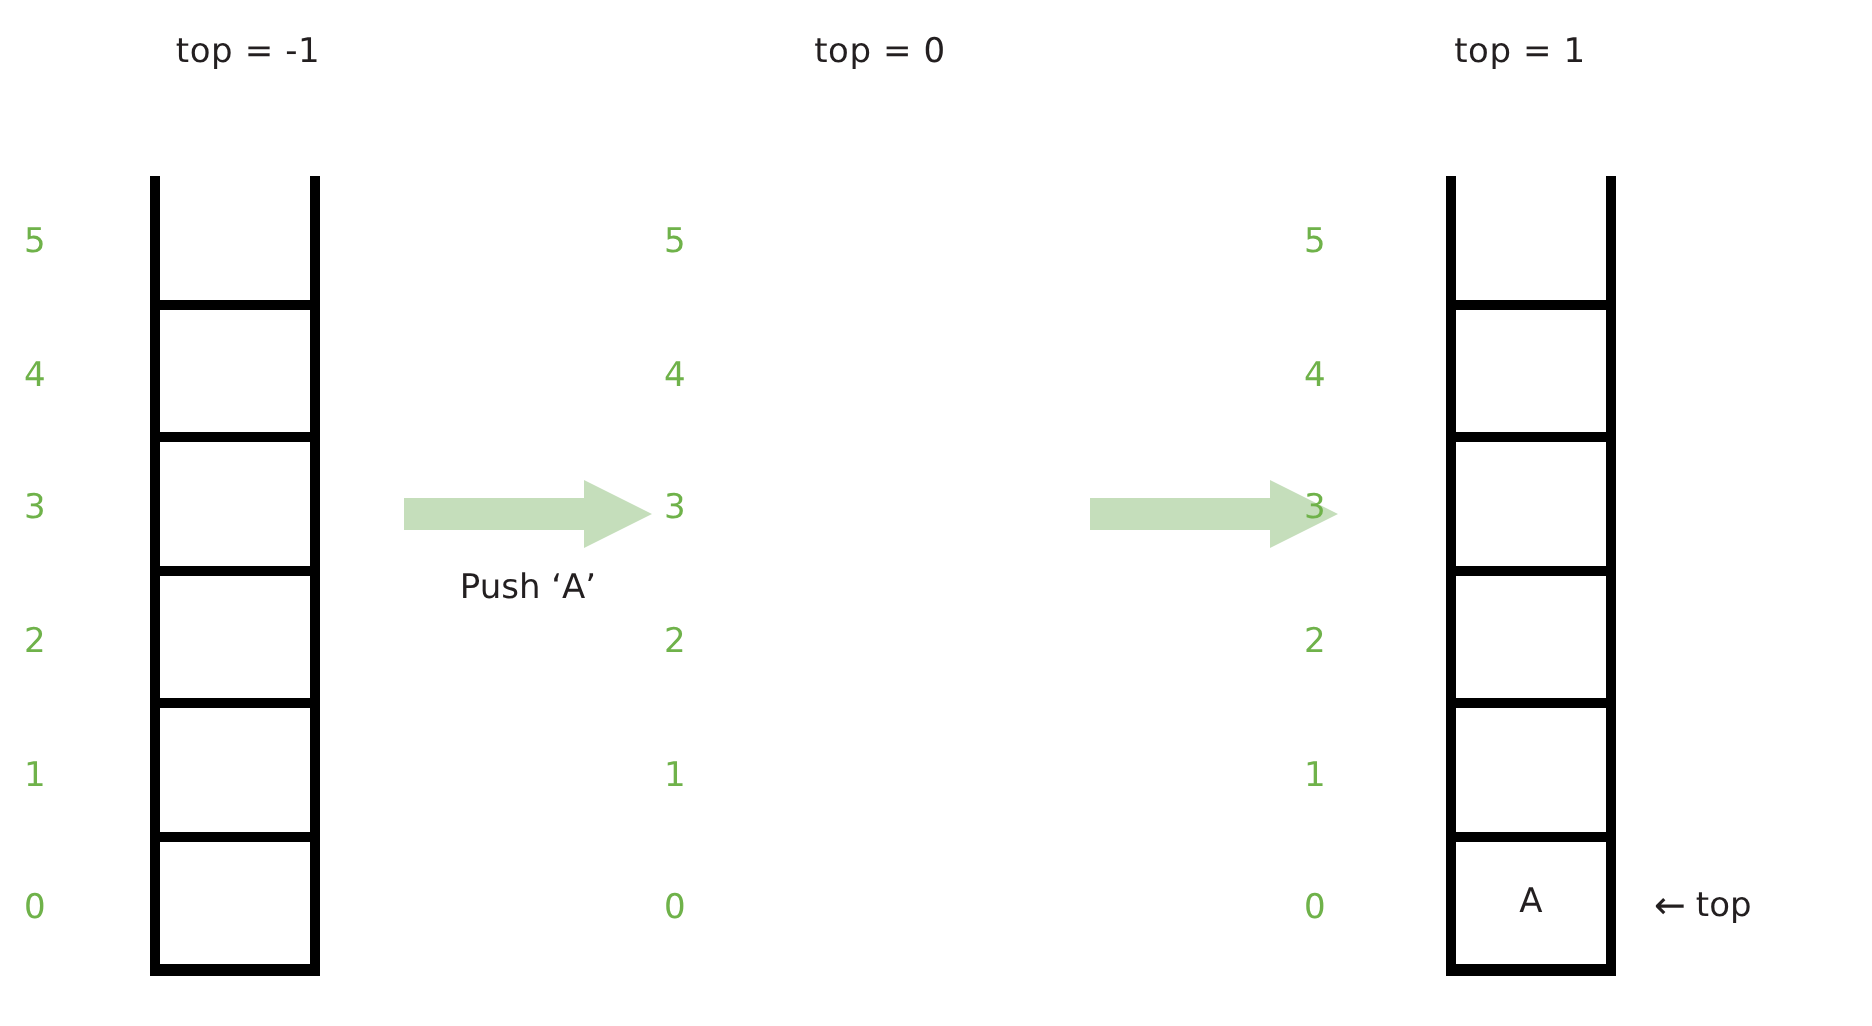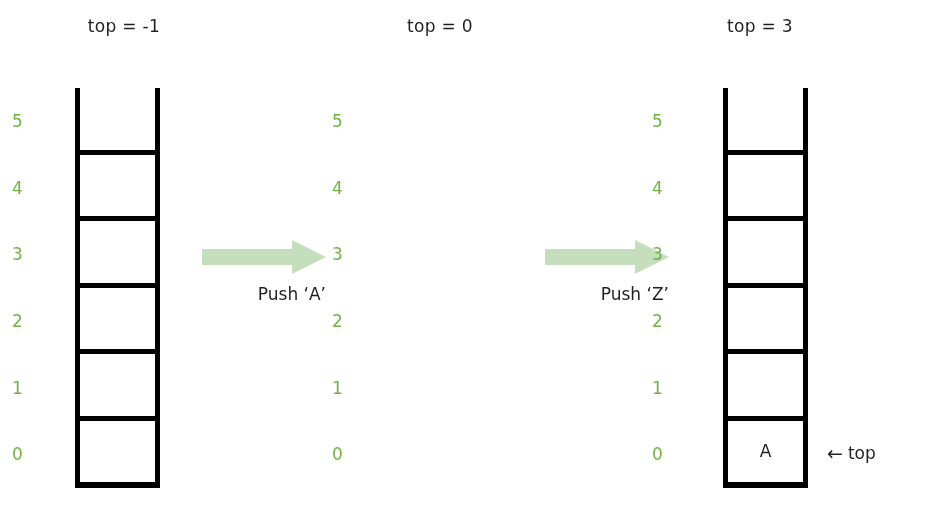--- a/index.html
+++ b/index.html
@@ -133,21 +133,21 @@
   .push-group.g1 { left: 545px; top: 240px; }
 
   .push-arrow-svg {
     display: block;
     width: 124px;
     height: 34px;
   }
   .push-label {
     margin-top: 10px;
     width: 124px;
-    text-align: right;
+    text-align: center;
     font-size: 17px;
     color: #231f20;
     white-space: pre;
   }
 </style>
 </head>
 <body>
 
 <div id="canvas">
 
@@ -206,25 +206,24 @@
     <div class="top-pointer">
       <span class="arrow-glyph">←</span>
       <span>top</span>
     </div>
   </div>
 
   <div class="push-group g1">
     <svg class="push-arrow-svg" viewBox="0 0 124 34" xmlns="http://www.w3.org/2000/svg">
       <polygon points="0,9 90,9 90,0 124,17 90,34 90,25 0,25" fill="#c5debb"></polygon>
     </svg>
-    <div class="push-label">Push ‘Z’</div>
   </div>
 
   <div class="stack-panel p2">
-    <div class="stack-title">top = 3</div>
+    <div class="stack-title">top = 1</div>
 
     <div class="index-col">
       <div class="index-label">5</div>
       <div class="index-label">4</div>
       <div class="index-label">3</div>
       <div class="index-label">2</div>
       <div class="index-label">1</div>
       <div class="index-label">0</div>
     </div>
 

